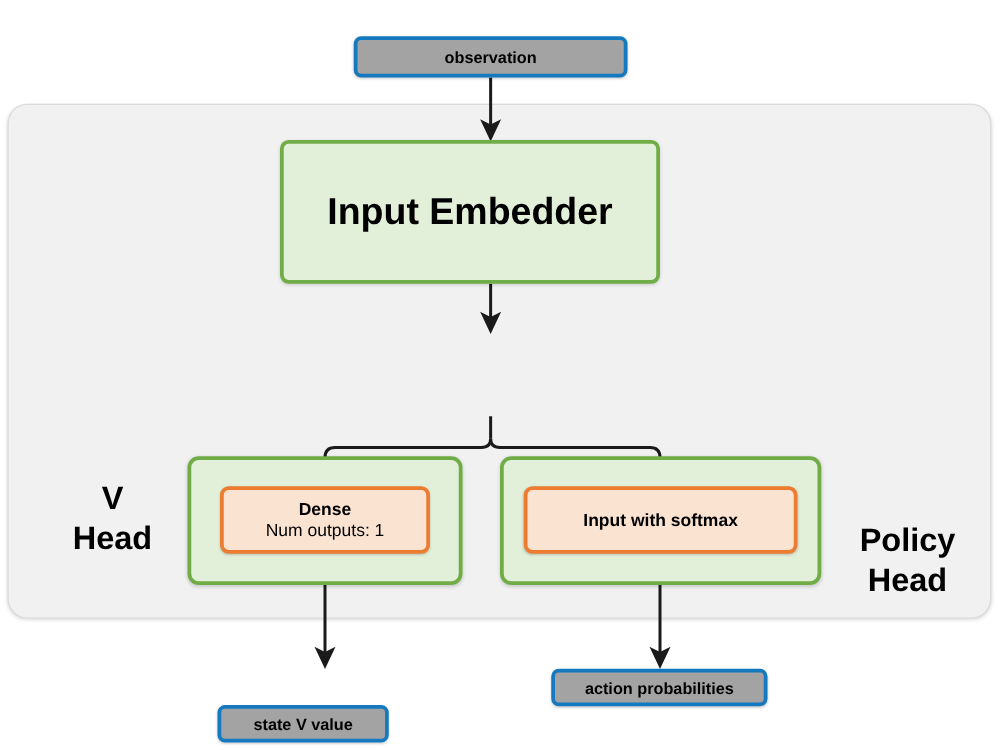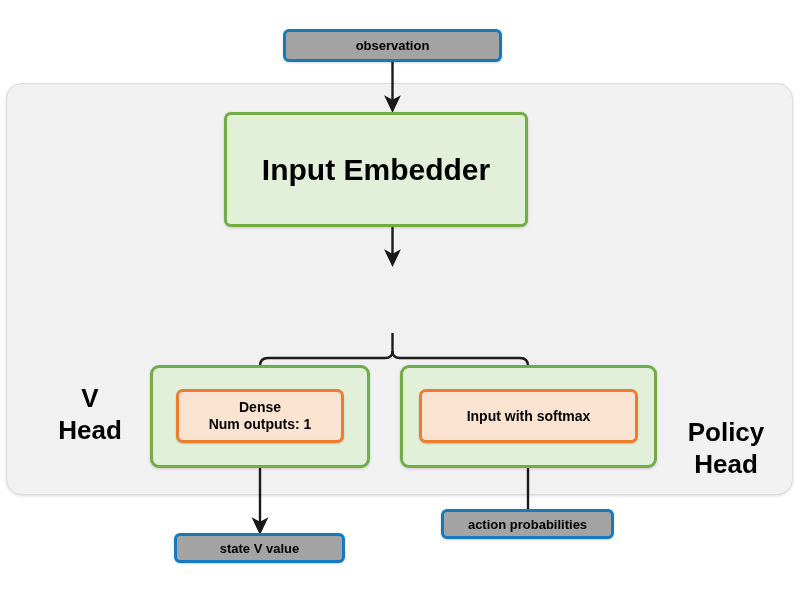--- a/index.html
+++ b/index.html
@@ -96,41 +96,41 @@
     z-index: 12;
   }
   .node.orange .title {
     font-size: 14px;
     font-weight: bold;
     color: #000000;
     line-height: 1.15;
   }
   .node.orange .sub {
     font-size: 14px;
-    font-weight: bold;
+    font-weight: normal;
     color: #000;
     line-height: 1.2;
     margin-top: 1px;
   }
 
   
   #observation     { left: 283px; top: 29px;  width: 219px; height: 33px; }
   #input-embedder  { left: 224px; top: 112px; width: 304px; height: 115px; }
   #input-embedder .title { font-size: 30px; }
   #middleware      { left: 241px; top: 266px; width: 304px; height: 67px; }
   #middleware .title { font-size: 28px; }
 
   #v-head-wrap     { left: 150px; top: 365px; width: 220px; height: 103px; }
   #policy-head-wrap{ left: 400px; top: 365px; width: 257px; height: 103px; }
 
   #v-dense         { left: 176px; top: 389px; width: 168px; height: 54px; }
   #policy-dense    { left: 419px; top: 389px; width: 219px; height: 54px; }
 
-  #state-v-value   { left: 174px; top: 533px; width: 171px; height: 30px; }
-  #action-probs    { left: 441px; top: 509px; width: 173px; height: 30px; }
+  #state-v-value   { left: 174px; top: 564px; width: 137px; height: 30px; }
+  #action-probs    { left: 441px; top: 535px; width: 173px; height: 30px; }
 
   
   .head-label {
     position: absolute;
     text-align: center;
     font-size: 26px;
     font-weight: bold;
     color: #000;
     line-height: 1.22;
     z-index: 10;

